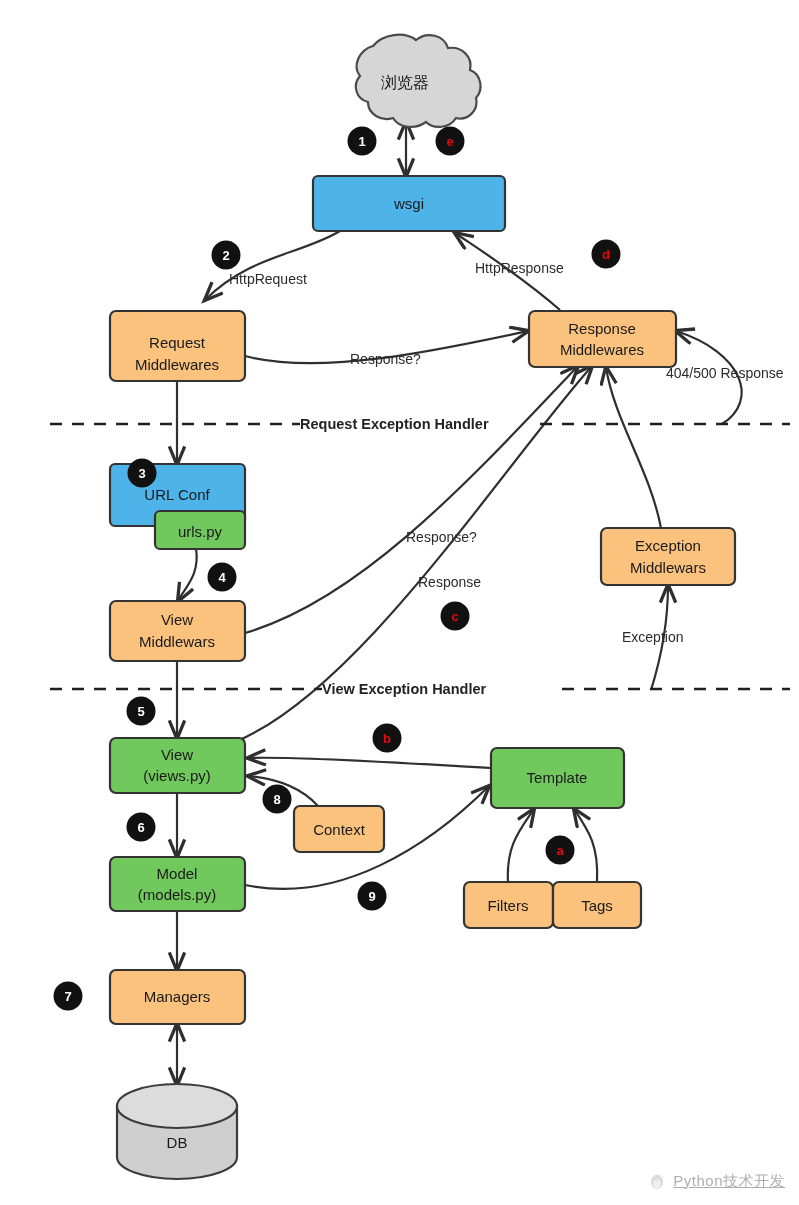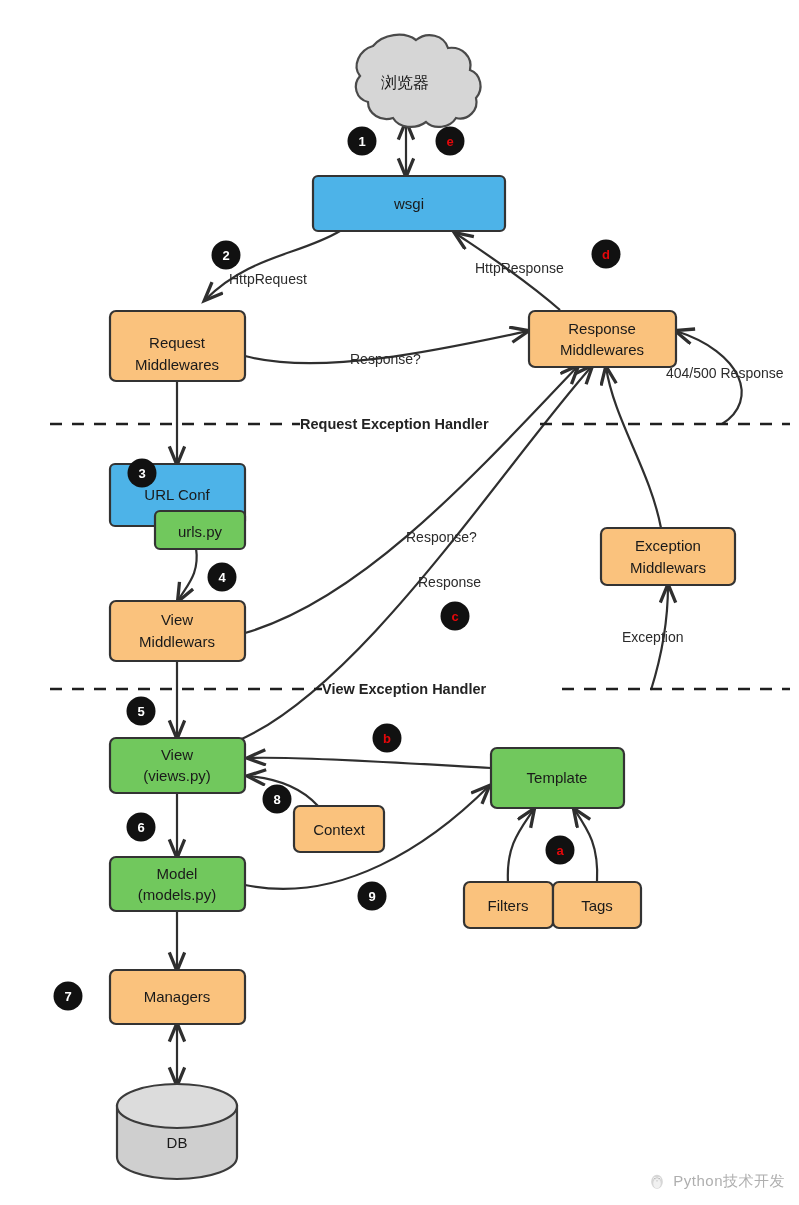--- a/index.html
+++ b/index.html
@@ -79,20 +79,21 @@
     align-items: center;
     gap: 6px;
     opacity: 0.62;
   }
   .watermark-text {
     font-size: 15px;
     color: #7d7d7d;
     letter-spacing: 0.5px;
     font-family: "Liberation Sans", "DejaVu Sans", sans-serif;
     white-space: nowrap;
+    text-decoration: underline;
   }
   .watermark-logo { width: 20px; height: 20px; }
 </style>
 </head>
 <body>
 
 <div id="canvas">
 
   <svg id="diagram-svg" viewBox="0 0 799 1205">
     <defs>

